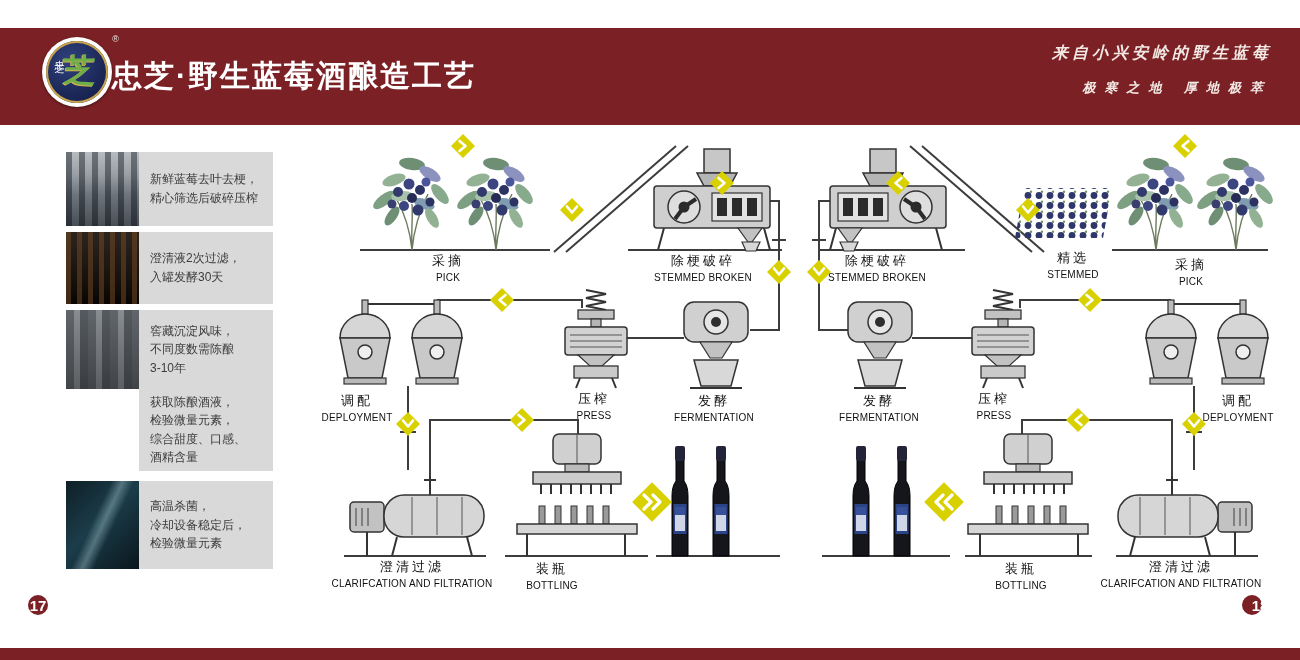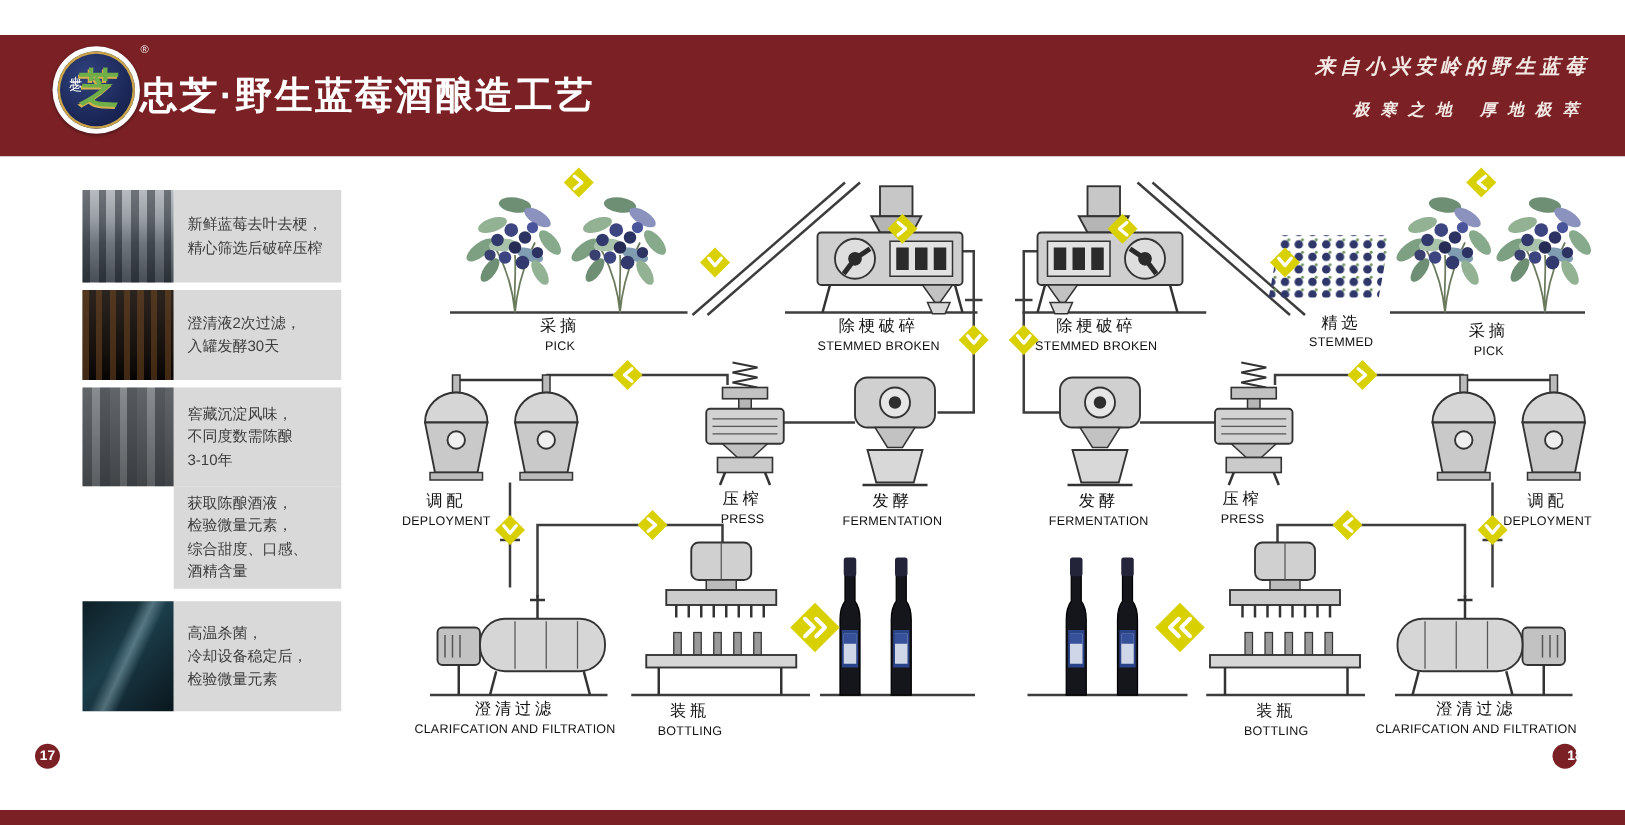--- a/index.html
+++ b/index.html
@@ -49,21 +49,21 @@
 
   
   .flow-svg{position:absolute;left:0;top:0;}
   .pipe{stroke:#3d3d3d;stroke-width:2;fill:none;}
   .stage{position:absolute;transform:translateX(-50%);text-align:center;color:#111;white-space:nowrap;}
   .stage .zh{font-size:13px;font-weight:400;letter-spacing:3px;}
   .stage .en{font-size:10px;font-weight:400;letter-spacing:.2px;margin-top:2px;}
 
   
   .pagenum{position:absolute;width:20px;height:20px;border-radius:50%;background:#7b2125;color:#fff;
-           font-size:11px;font-weight:700;display:flex;align-items:center;justify-content:center;}
+           font-size:15px;font-weight:700;display:flex;align-items:center;justify-content:center;}
   .pn-left{left:28px;top:595px;}
   .pn-right{left:1242px;top:595px;padding-left:16px;}
   .bottom-bar{position:absolute;left:0;bottom:0;width:1300px;height:12px;background:#7b2125;}
 </style>
 </head>
 <body>
 
 <div class="page">
 
   <div class="banner">

